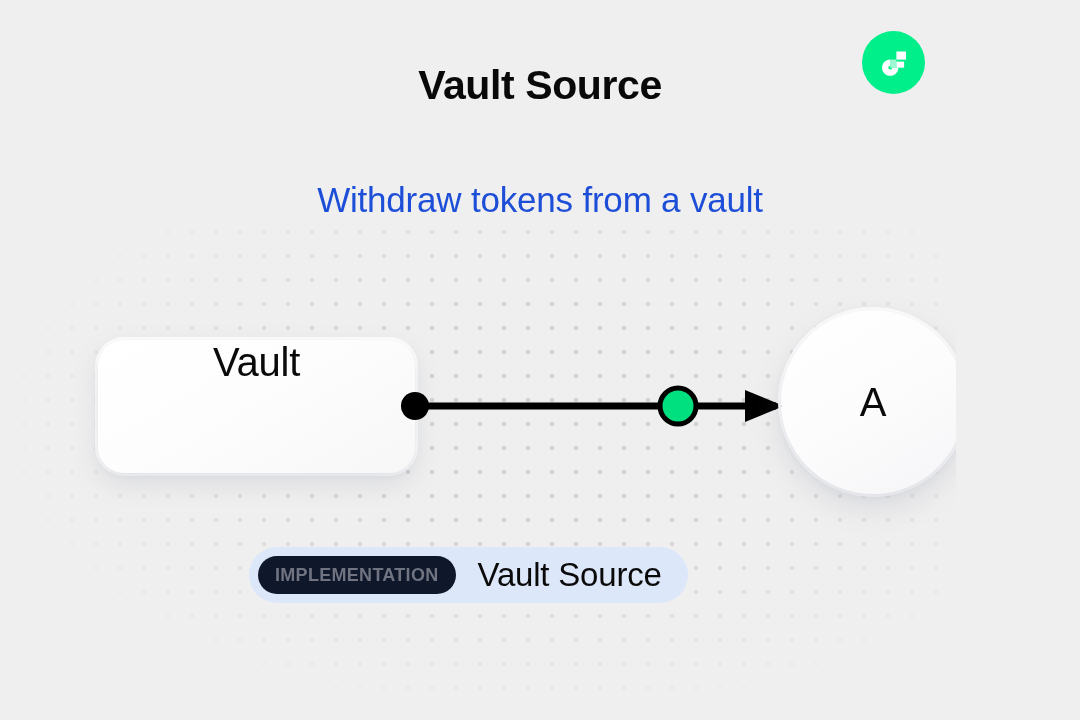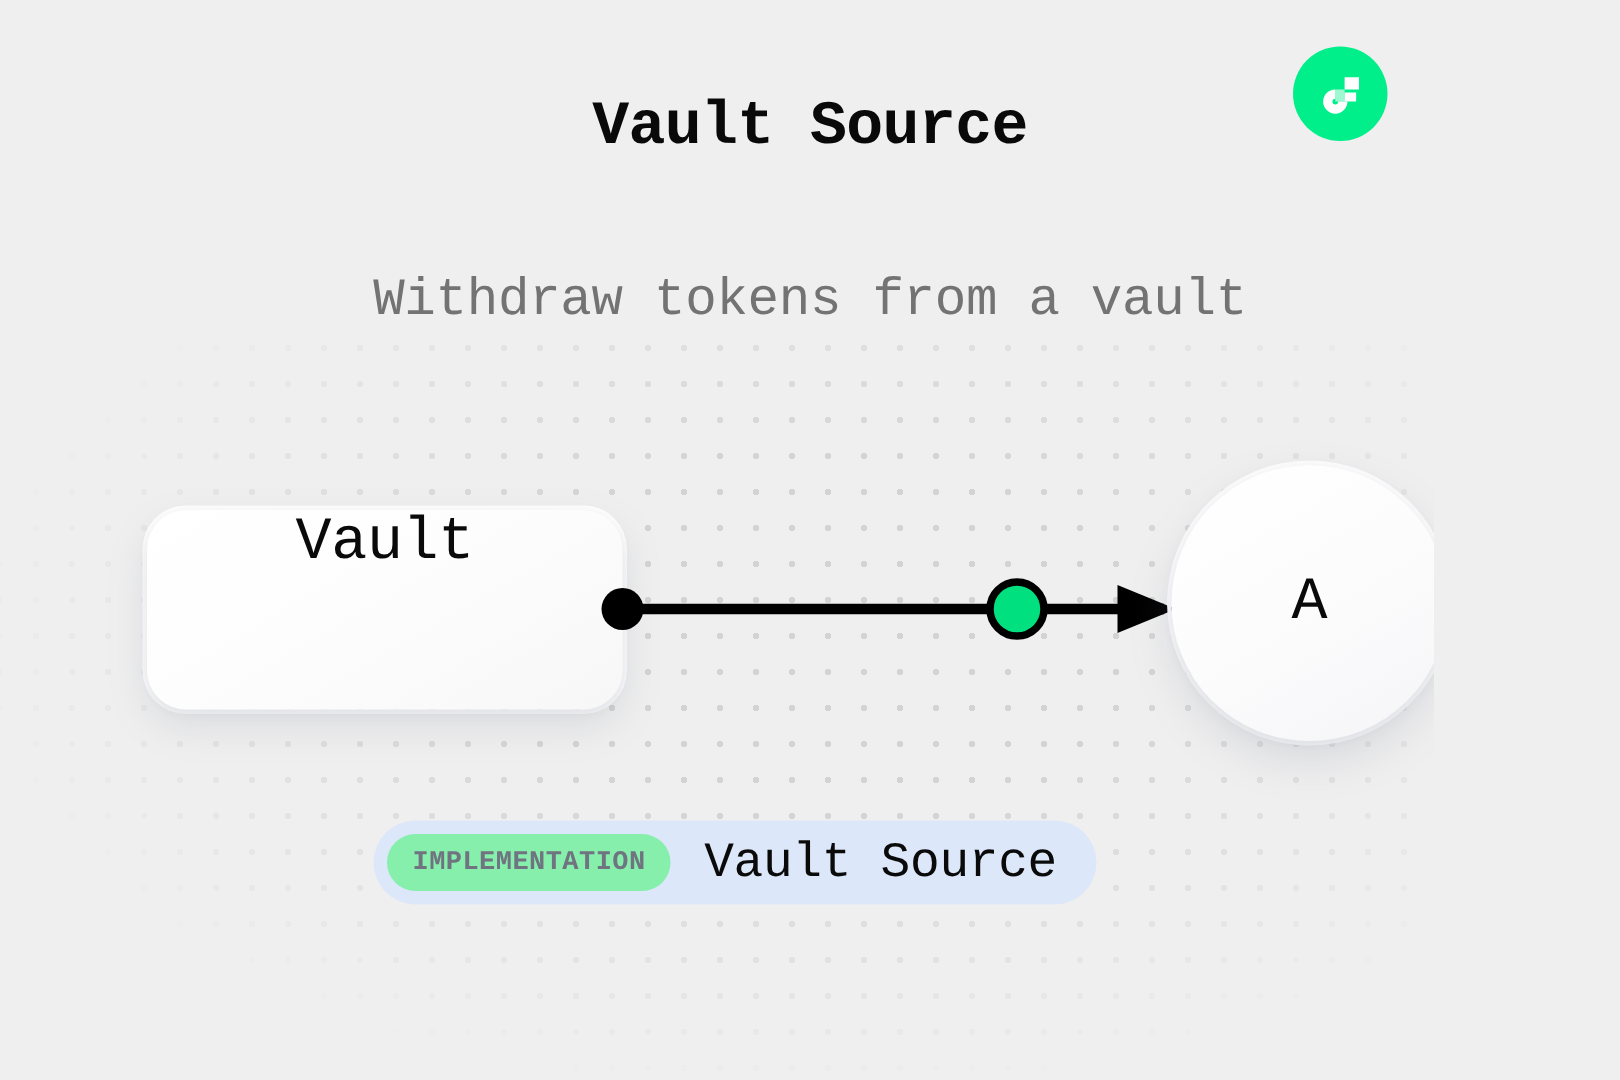--- a/index.html
+++ b/index.html
@@ -14,21 +14,20 @@
     font-family: "Liberation Sans", sans-serif;
     -webkit-font-smoothing: antialiased;
   }
 
   #stage {
     position: relative;
     width: 956px;
     height: 720px;
     background: #efefef;
     overflow: hidden;
-    font-family: Liberation Mono, monospace;
   }
 
   
   #dot-grid {
     position: absolute;
     left: 0;
     top: 210px;
     width: 1080px;
     height: 510px;
     background-image: radial-gradient(#d3d3d3 2.1px, transparent 2.2px);
@@ -52,21 +51,21 @@
     letter-spacing: -0.4px;
   }
   #page-subtitle {
     position: absolute;
     left: 0;
     top: 180px;
     width: 1080px;
     text-align: center;
     font-size: 35px;
     font-weight: 400;
-    color: #737373;
+    color: #1d4ed8;
     letter-spacing: -0.2px;
   }
 
   
   #brand-logo {
     position: absolute;
     right: 31px;
     top: 31px;
     width: 63px;
     height: 63px;
@@ -145,21 +144,21 @@
     top: 547px;
     height: 56px;
     border-radius: 28px;
     background: #dde7fa;
     display: flex;
     align-items: center;
     padding: 0 26px 0 9px;
     box-sizing: border-box;
   }
   #impl-tag {
-    background: #86efac;
+    background: #0f172a;
     border-radius: 22px;
     height: 38px;
     display: flex;
     align-items: center;
     padding: 0 17px;
     font-size: 18px;
     font-weight: 700;
     letter-spacing: 0.3px;
     color: #6f7480;
   }

